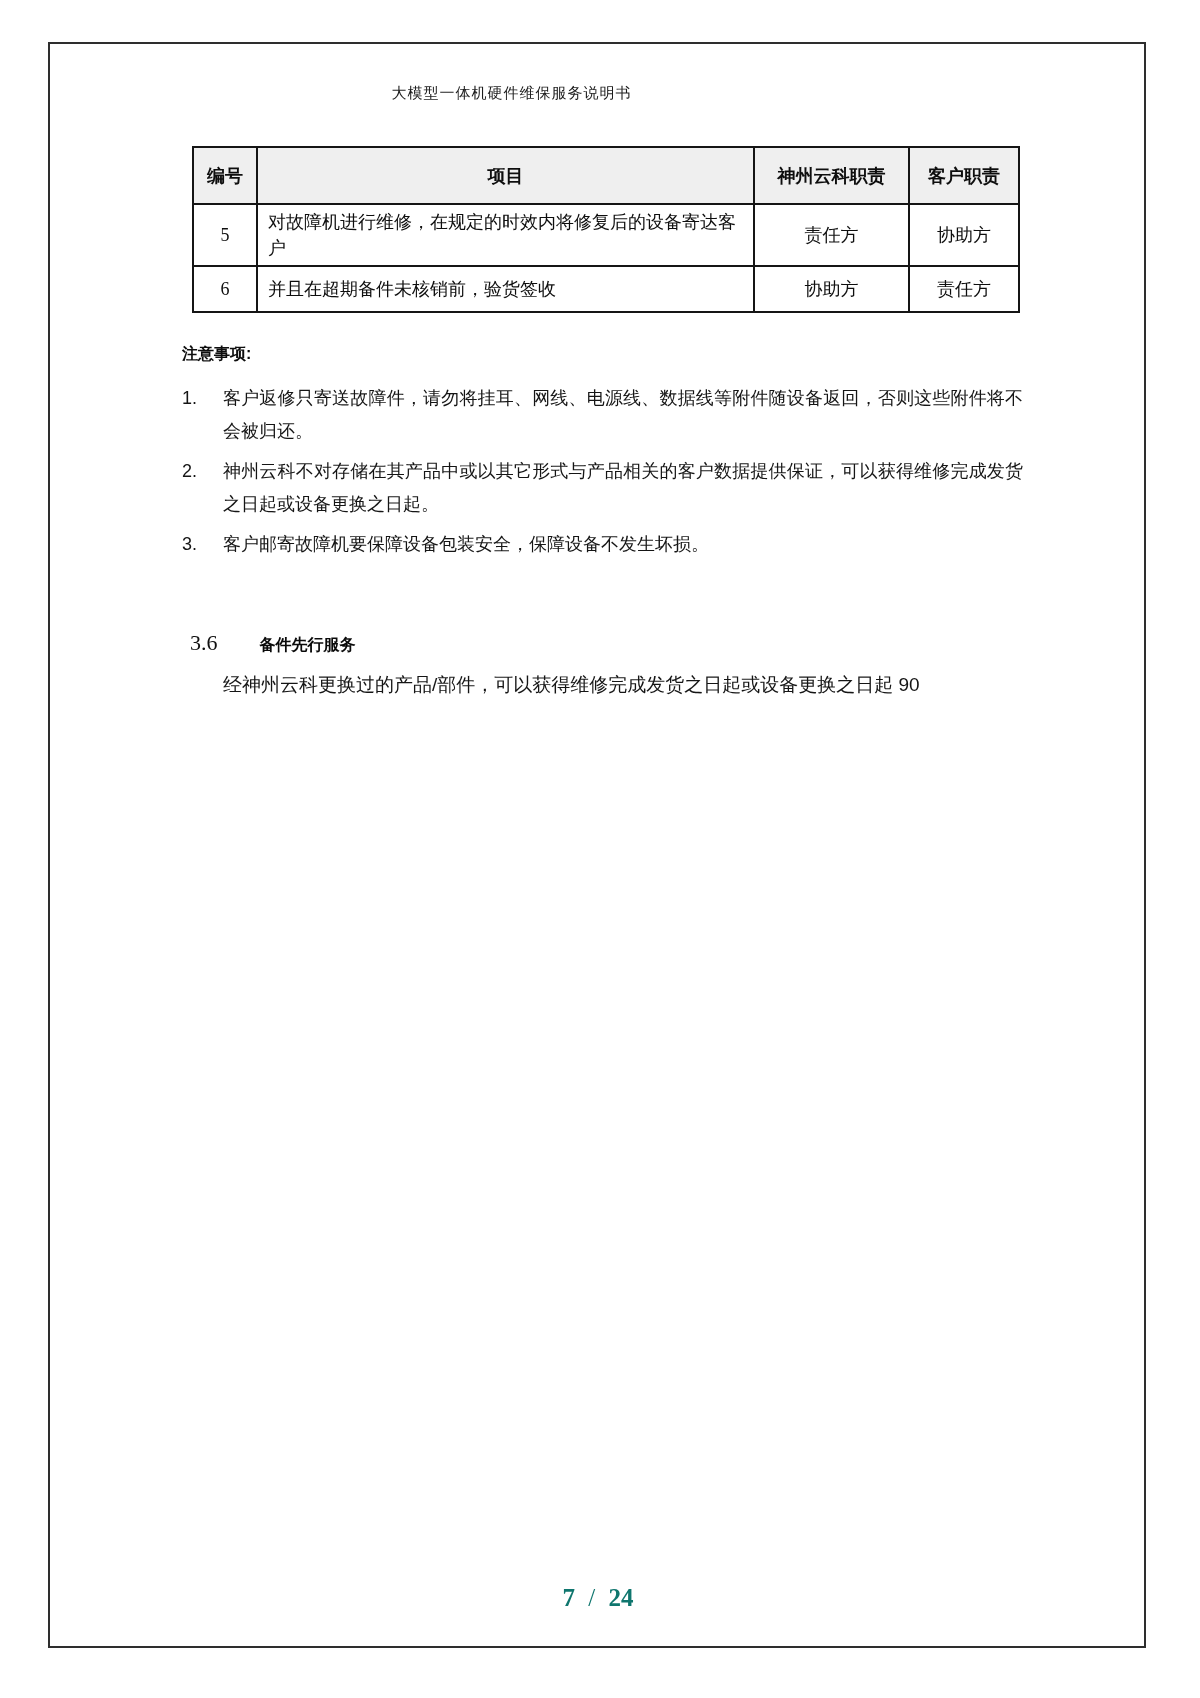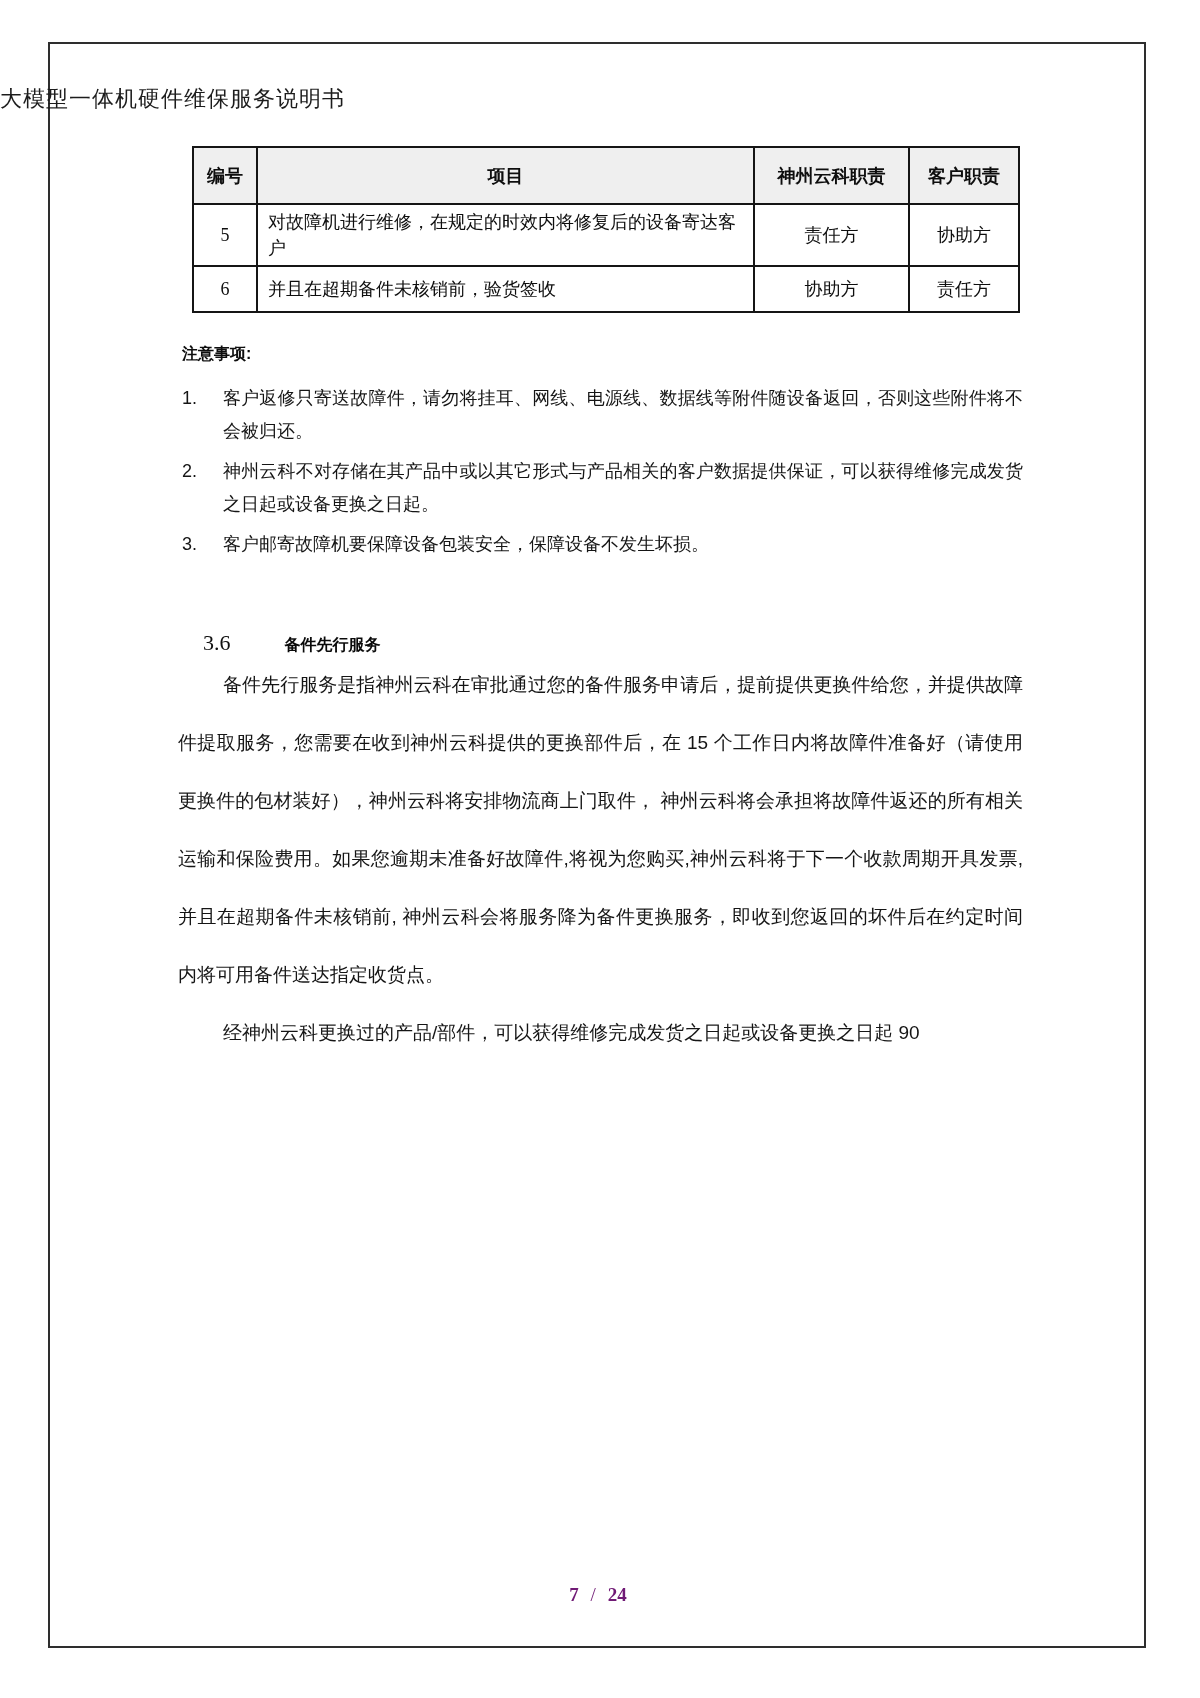--- a/index.html
+++ b/index.html
@@ -10,22 +10,22 @@
     overflow:hidden;
   }
 
   .page-frame {
     position:absolute; left:48px; top:42px; width:1098px; height:1606px;
     border:2px solid #2e2e2e; box-sizing:border-box; background:#ffffff;
   }
 
   .doc-title {
     position:absolute; top:84px; left:0; width:1023px;
-    text-align:left; font-family:Liberation Sans, sans-serif;
-    font-size:22px; letter-spacing:1px; color:#1c1c1c;
+    text-align:center; font-family:Liberation Sans, sans-serif;
+    font-size:15px; letter-spacing:1px; color:#1c1c1c;
   }
 
   table.resp-table {
     position:absolute; left:192px; top:146px; width:826px;
     border-collapse:collapse; table-layout:fixed;
     font-family:"Liberation Serif","DejaVu Serif",serif; color:#0e0e0e;
   }
   .resp-table th, .resp-table td { border:2px solid #151515; box-sizing:border-box; }
   .resp-table th {
     height:57px; background:#efefef; font-size:18px; font-weight:bold;
@@ -43,39 +43,39 @@
   .notes-title {
     position:absolute; left:182px; top:344px;
     font-size:16px; font-weight:bold; color:#0e0e0e;
   }
   .notes-list { position:absolute; left:182px; top:382px; width:841px; }
   .note-item { display:flex; margin-bottom:7px; font-size:18px; line-height:33px; color:#151515; }
   .note-no { flex:none; width:41px; }
   .note-text { flex:1; text-align:justify; }
 
   .section-heading {
-    position:absolute; left:203px; top:630px;
-    display:flex; align-items:baseline; gap:15px;text-align:right;
+    position:absolute; left:190px; top:630px;
+    display:flex; align-items:baseline; gap:3px;text-align:right;
   }
   .section-no {
     font-family:"Liberation Serif","DejaVu Serif",serif;
     font-size:22px; color:#111;
   }
   .section-title { font-size:16px; font-weight:bold; color:#0a0a0a;margin-left:39px; }
 
   .body-text {
     position:absolute; left:178px; top:656px; width:845px;
     font-size:19px; line-height:58px; color:#151515;
   }
   .body-para { margin:0; text-align:justify; text-indent:45px; }
 
   .page-footer {
     position:absolute; left:48px; top:1584px; width:1100px;
     text-align:center; font-family:"Liberation Serif","DejaVu Serif",serif;
-    font-size:19px; color:#701a75;
+    font-size:25px; color:#0f766e;
   }
   .page-footer .num { font-weight:bold; }
   .page-footer .sep { font-weight:normal; padding:0 7px; }
 </style>
 </head>
 <body>
 
 <div class="page-frame"></div>
 
 <div class="doc-title">大模型一体机硬件维保服务说明书</div>
@@ -127,21 +127,20 @@
     <span class="note-text">客户邮寄故障机要保障设备包装安全，保障设备不发生坏损。</span>
   </div>
 </div>
 
 <div class="section-heading">
   <span class="section-no">3.6</span>
   <span class="section-title">备件先行服务</span>
 </div>
 
 <div class="body-text">
-  <p class="body-para">备件先行服务是指神州云科在审批通过您的备件服务申请后，提前提供更换件给您，并提供故障件提取服务，您需要在收到神州云科提供的更换部件后，在 15 个工作日内将故障件准备好（请使用更换件的包材装好），神州云科将安排物流商上门取件， 神州云科将会承担将故障件返还的所有相关运输和保险费用。如果您逾期未准备好故障件,将视为您购买,神州云科将于下一个收款周期开具发票, 并且在超期备件未核销前, 神州云科会将服务降为备件更换服务，即收到您返回的坏件后在约定时间内将可用备件送达指定收货点。</p>
   <p class="body-para">经神州云科更换过的产品/部件，可以获得维修完成发货之日起或设备更换之日起 90</p>
 </div>
 
 <div class="page-footer">
   <span class="num">7</span>
   <span class="sep">/</span>
   <span class="num">24</span>
 </div>
 
 </body></html>

